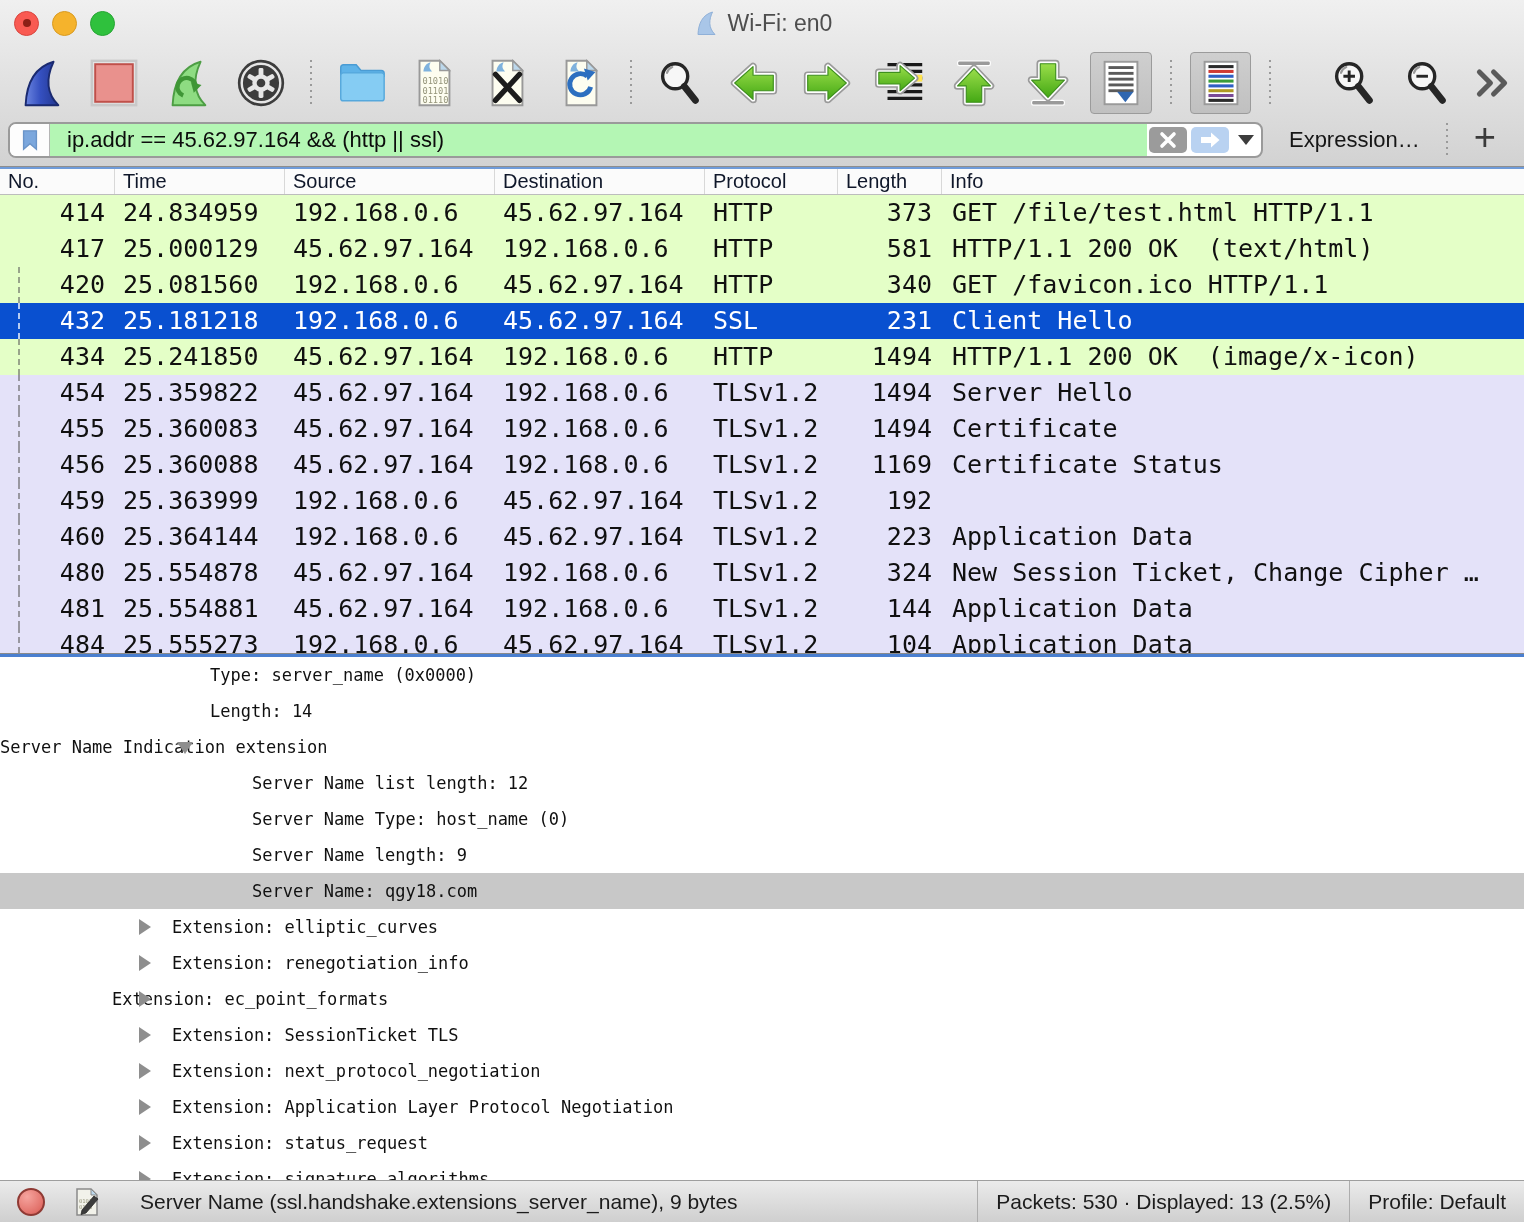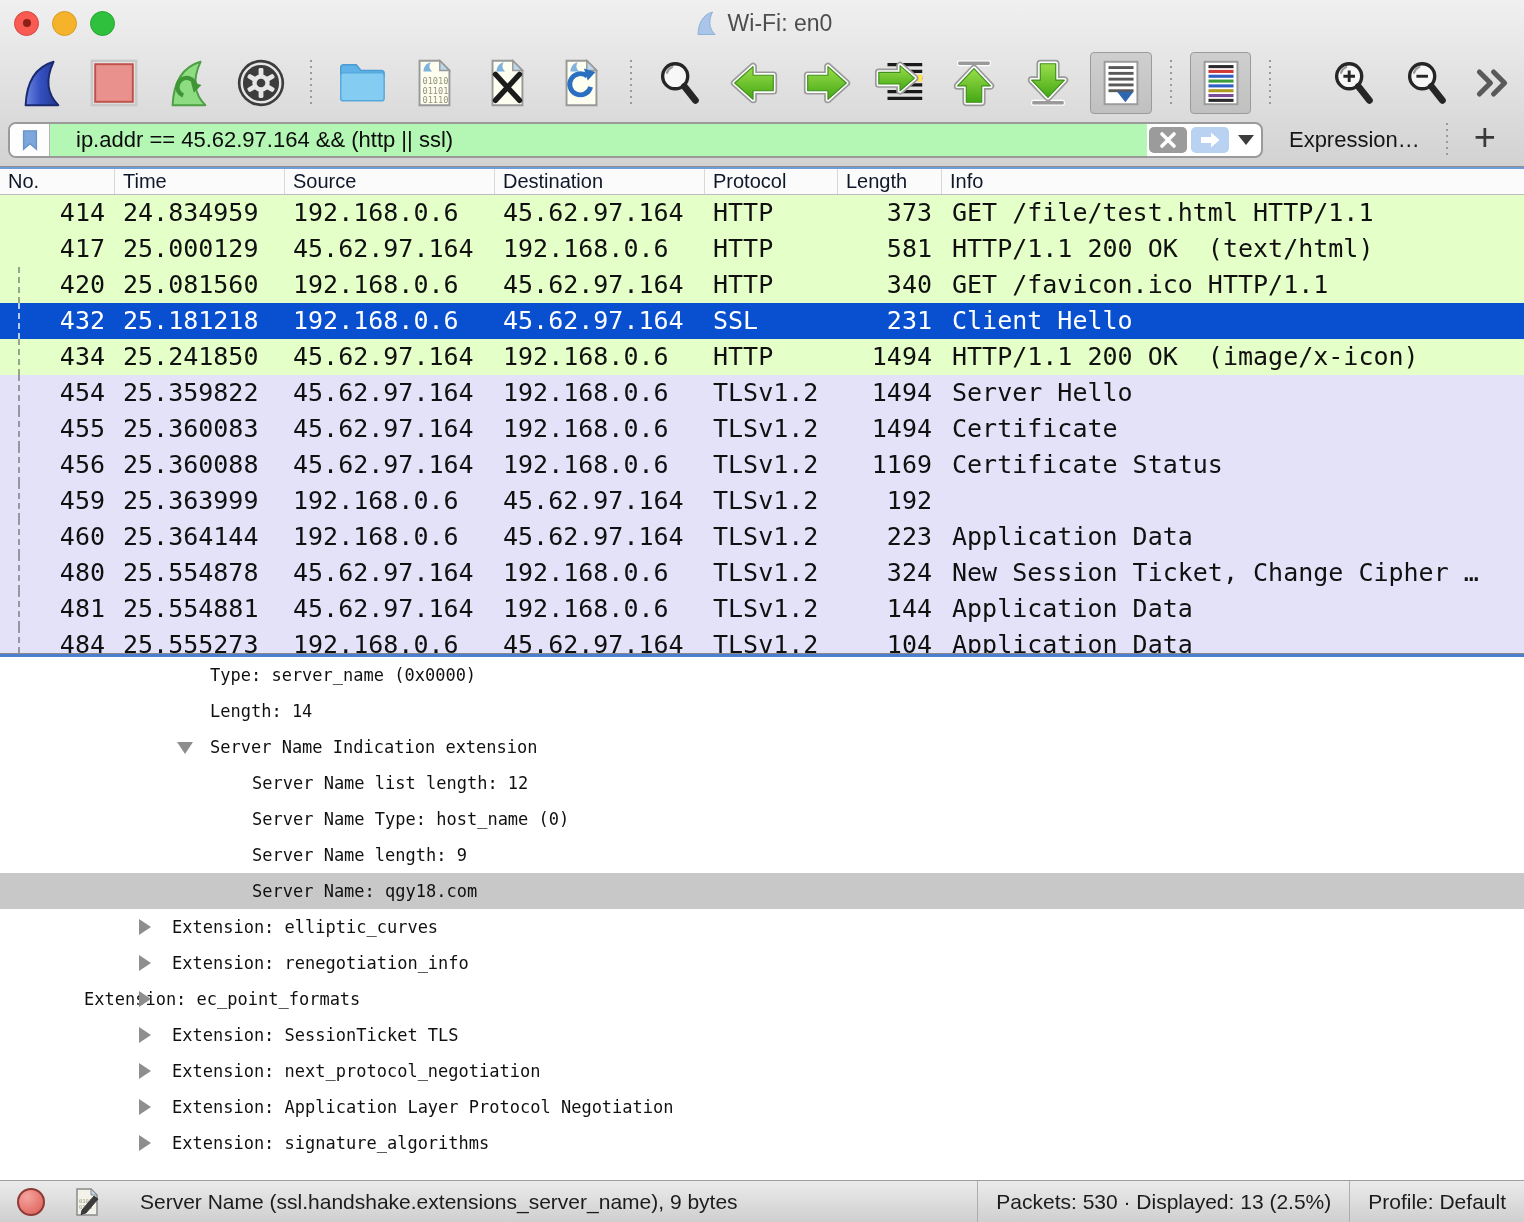--- a/index.html
+++ b/index.html
@@ -27,21 +27,21 @@
     background-image:repeating-linear-gradient(to bottom,#9a9a9a 0 2px,transparent 2px 6px); }
   .tb-btn svg { width:54px; height:54px; }
   .tb-btn.overflow { margin-left:auto; width:44px; }
   .gap-l { margin-left:34px; }
 
   .filterbar { height:46px; display:flex; align-items:center; padding:0 12px 6px 8px; gap:10px; }
   .filter-field { flex:1; height:36px; background:#fff; border:2px solid #9a9a9a; border-radius:8px;
     display:flex; align-items:stretch; overflow:hidden; }
   .fbookmark { width:40px; border:none; border-right:1px solid #b5b5b5; background:#fdfdfd;
     display:flex; align-items:center; justify-content:center; }
-  .finput { flex:1; background:var(--filter-green); display:flex; align-items:center; padding-left:26px; }
+  .finput { flex:1; background:var(--filter-green); display:flex; align-items:center; padding-left:17px; }
   .finput span { font-size:22px; color:#0c0c0c; white-space:pre; }
   .fbtn { border:none; margin:3px 2px; width:38px; border-radius:5px; display:flex; align-items:center; justify-content:center; }
   .fclear { background:#9b9b9b; }
   .fapply { background:#b9d2f1; }
   .fdrop { background:transparent; width:30px; border:none; display:flex; align-items:center; justify-content:center; }
   .caret-down { width:0; height:0; border-left:8px solid transparent; border-right:8px solid transparent; border-top:10px solid #3c3c3c; }
   .expression { font-size:22px; color:#161616; padding:0 16px; }
   .fb-sep { width:2px; height:34px; background-image:repeating-linear-gradient(to bottom,#9a9a9a 0 2px,transparent 2px 6px); }
   .add-filter { border:none; background:transparent; font-size:38px; line-height:30px; color:#3a3a3a; padding:0 16px 6px 16px; }
 
@@ -488,31 +488,32 @@
           <span class="cell" style="width: auto; flex: 1 1 0%; padding-left: 10px;">Application Data</span>
         </div>
       </div>
   </div>
 
   <div class="splitter"></div>
 
   <div class="detail-pane" id="detail-pane">
       <div class="dt-row" style="padding-left: 210px;"><span>Type: server_name (0x0000)</span></div>
       <div class="dt-row" style="padding-left: 210px;"><span>Length: 14</span></div>
-      <div class="dt-row" style="padding-left: 210px;"><span class="tri expanded" style="left: 177px;"></span><span>Server Name Indication extension</span></div>
+      <div class="dt-row" style=""><span class="tri expanded" style="left: 177px;"></span><span>Server Name Indication extension</span></div>
       <div class="dt-row" style="padding-left: 252px;"><span>Server Name list length: 12</span></div>
       <div class="dt-row" style="padding-left: 252px;"><span>Server Name Type: host_name (0)</span></div>
       <div class="dt-row" style="padding-left: 252px;"><span>Server Name length: 9</span></div>
       <div class="dt-row selected" style="padding-left: 252px;"><span>Server Name: qgy18.com</span></div>
       <div class="dt-row" style="padding-left: 172px;"><span class="tri collapsed" style="left: 139px;"></span><span>Extension: elliptic_curves</span></div>
       <div class="dt-row" style="padding-left: 172px;"><span class="tri collapsed" style="left: 139px;"></span><span>Extension: renegotiation_info</span></div>
-      <div class="dt-row" style="padding-left: 84px;"><span class="tri collapsed" style="left: 139px;"></span><span>Extension: ec_point_formats</span></div>
+      <div class="dt-row" style="padding-left: 112px;"><span class="tri collapsed" style="left: 139px;"></span><span>Extension: ec_point_formats</span></div>
       <div class="dt-row" style="padding-left: 172px;"><span class="tri collapsed" style="left: 139px;"></span><span>Extension: SessionTicket TLS</span></div>
       <div class="dt-row" style="padding-left: 172px;"><span class="tri collapsed" style="left: 139px;"></span><span>Extension: next_protocol_negotiation</span></div>
       <div class="dt-row" style="padding-left: 172px;"><span class="tri collapsed" style="left: 139px;"></span><span>Extension: Application Layer Protocol Negotiation</span></div>
+      <div class="dt-row" style="padding-left: 172px;"><span class="tri collapsed" style="left: 139px;"></span><span>Extension: status_request</span></div>
       <div class="dt-row" style="padding-left: 172px;"><span class="tri collapsed" style="left: 139px;"></span><span>Extension: signature_algorithms</span></div>
     </div>
 
   <div class="statusbar">
     <button class="sb-expert">
       <svg width="30" height="30" viewBox="0 0 30 30">
         <defs>
             <radialGradient id="expg" cx="0.35" cy="0.3" r="0.9">
           <stop offset="0" stop-color="#f6a49e"></stop>
               <stop offset="0.7" stop-color="#e2716a"></stop>

